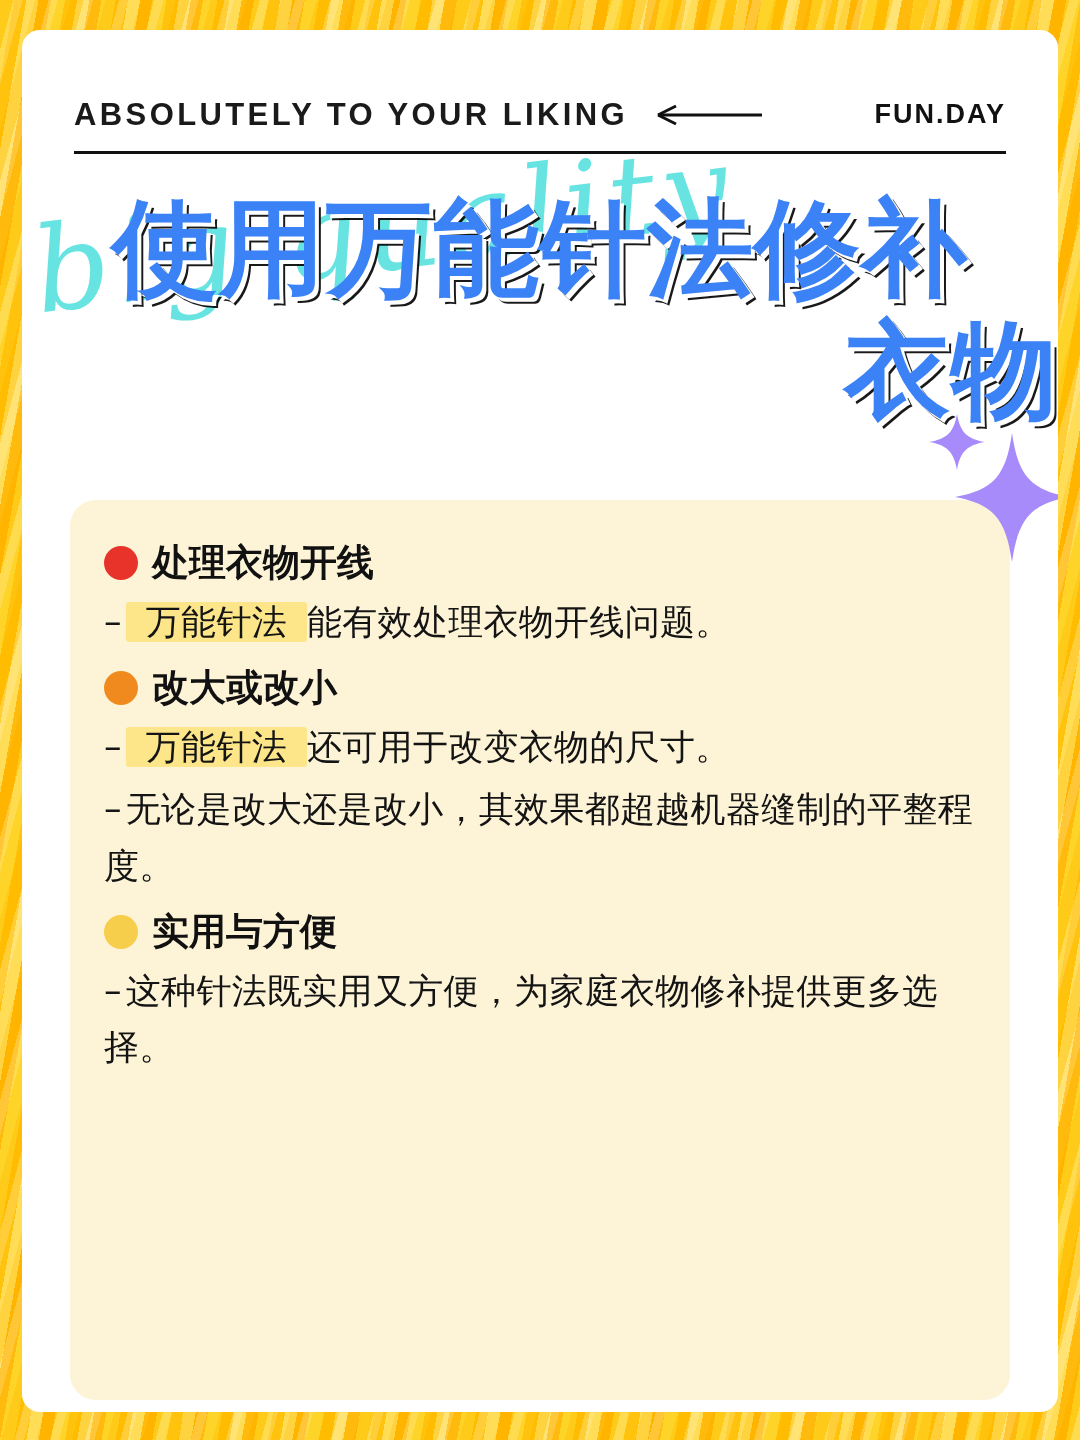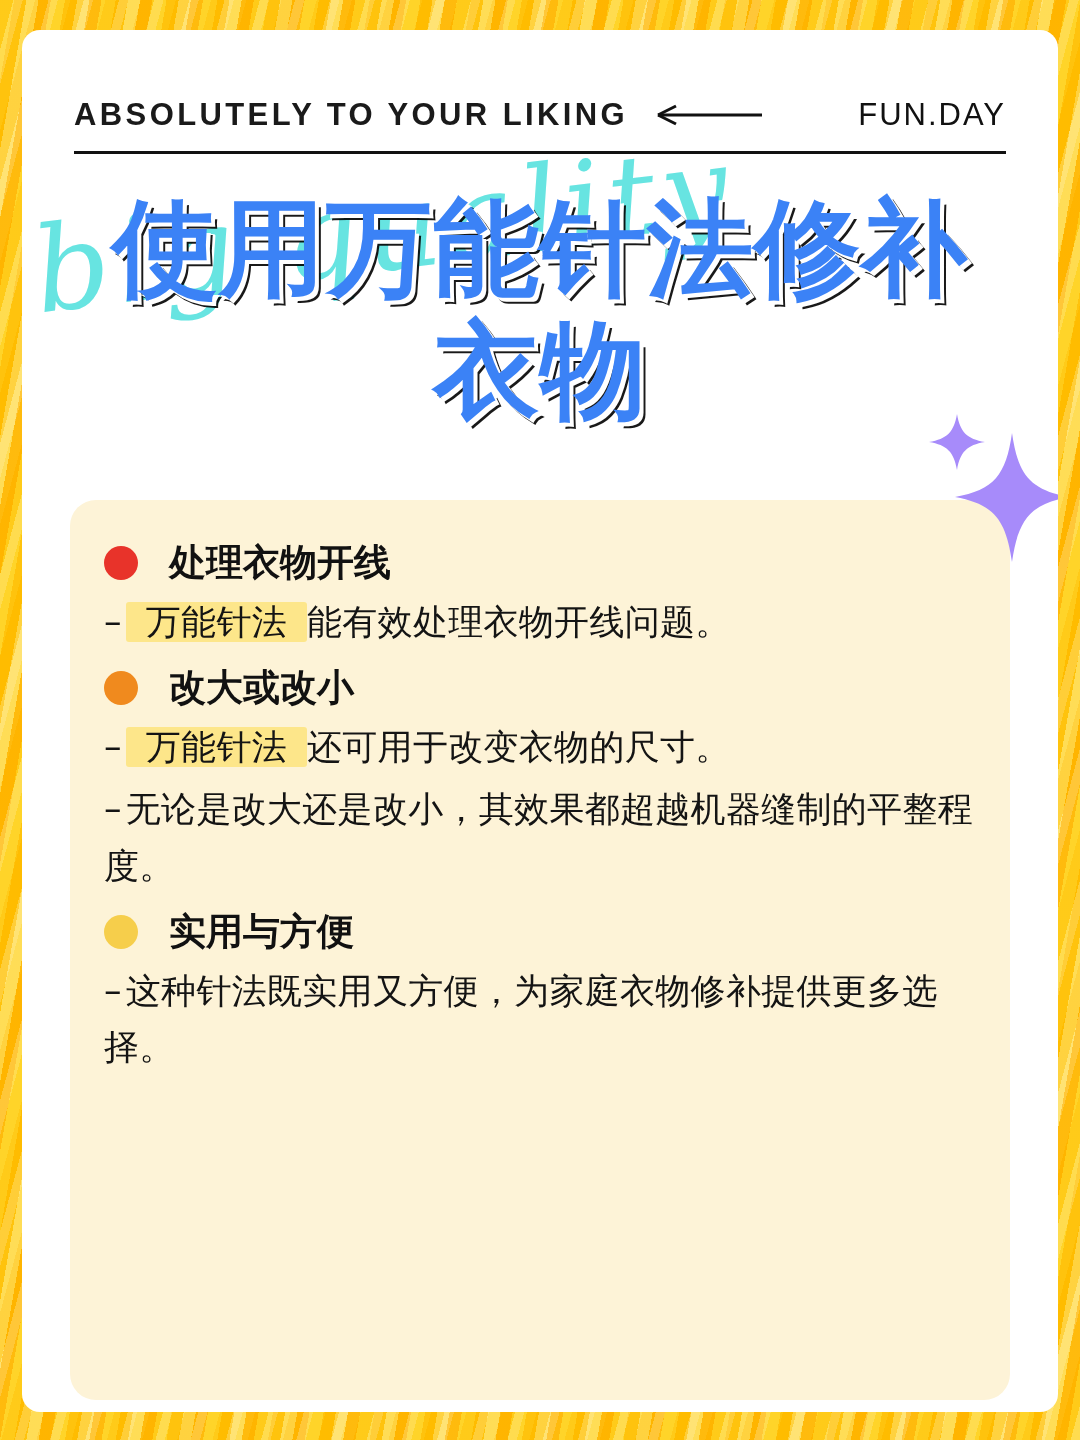--- a/index.html
+++ b/index.html
@@ -78,23 +78,23 @@
   .header-arrow {
     flex: 1;
     display: flex;
     align-items: center;
     margin: 0 22px 0 28px;
     position: relative;
     height: 24px;
   }
   .header-arrow svg { display: block; }
   .header-right {
-    font-size: 31px;
+    font-size: 27px;
     letter-spacing: 2px;
-    font-weight: 400;
+    font-weight: 700;
     color: #111;
     white-space: nowrap;
   }
 
   
   .script-watermark {
     position: absolute;
     left: 10px;
     top: 130px;
     font-family: "DejaVu Serif", serif;
@@ -123,21 +123,21 @@
     font-weight: 800;
     font-size: 108px;
     line-height: 1.15;
     color: #3b82f6;
     letter-spacing: 1px;
     text-shadow:
       4px 4px 0 #ffffff,
       6px 6px 0 rgba(0,0,0,0.9);
   }
   .title-line.l1 { font-size: 106px; }
-  .title-line.l2 { font-size: 106px; }
+  .title-line.l2 { font-size: 106px; text-align: right; }
 
   
   .sparkle {
     position: absolute;
     z-index: 7;
     color: #A78BFA;
   }
   .sparkle.big { left: 930px; top: 400px; }
   .sparkle.small { left: 905px; top: 382px; }
 
@@ -150,21 +150,21 @@
     height: 900px;
     background: #FDF3D7;
     border-radius: 26px;
     padding: 26px 34px 20px 34px;
     z-index: 5;
   }
 
   .bullet-head {
     display: flex;
     align-items: center;
-    gap: 31px;
+    gap: 14px;
     margin: 12px 0 6px 0;
   }
   .dot {
     width: 34px;
     height: 34px;
     border-radius: 50%;
     flex: 0 0 auto;
     display: inline-block;
   }
   .bullet-head .htext {

